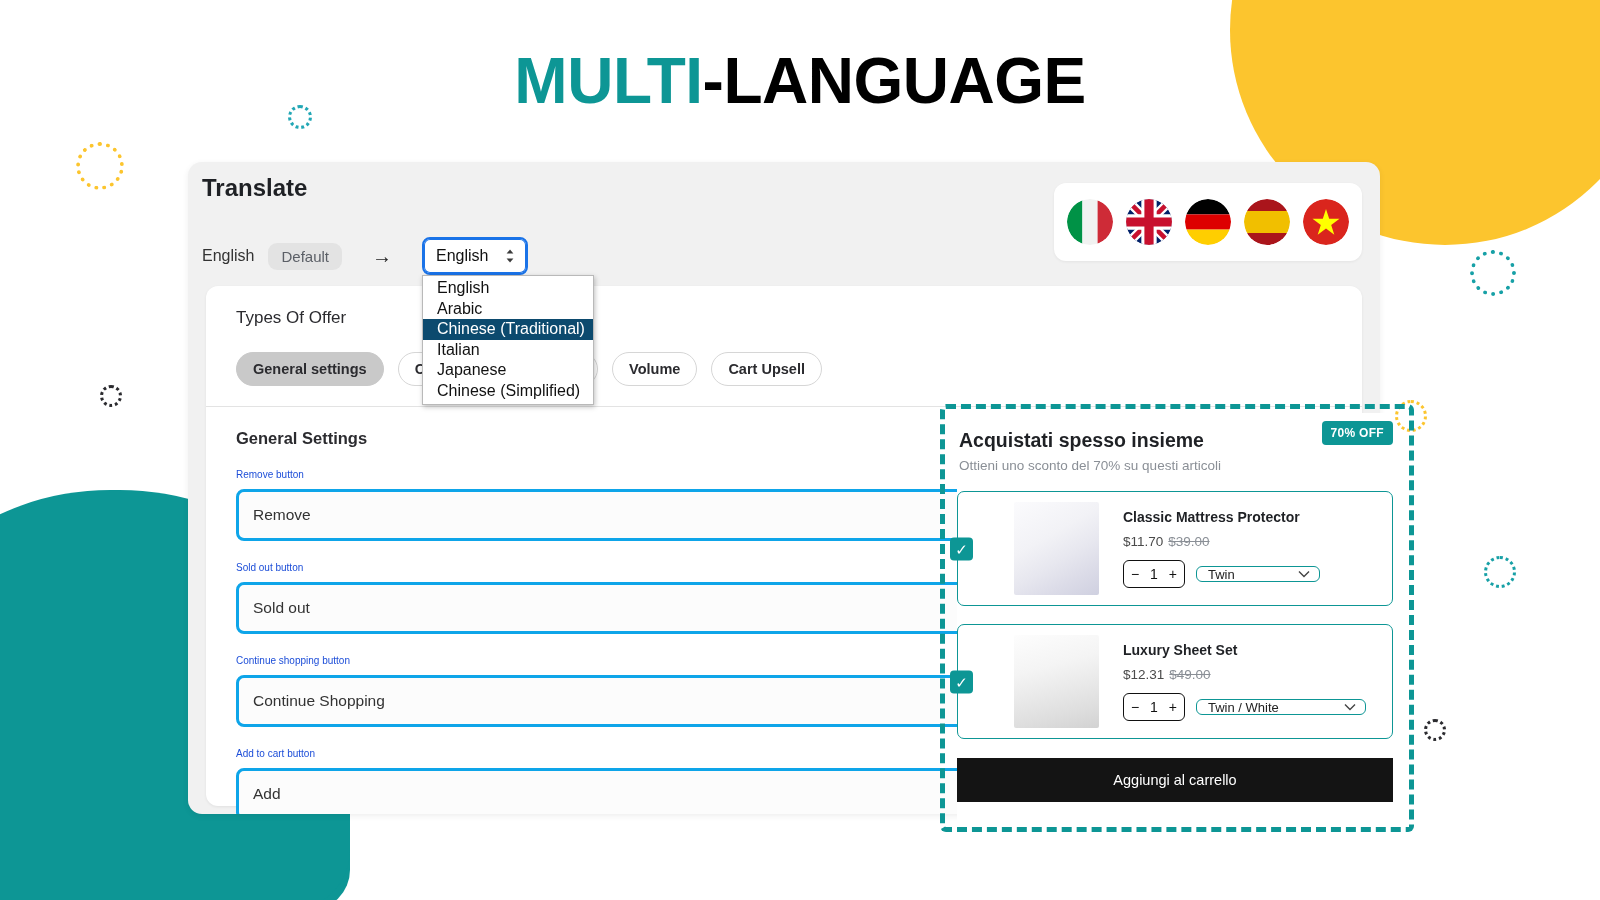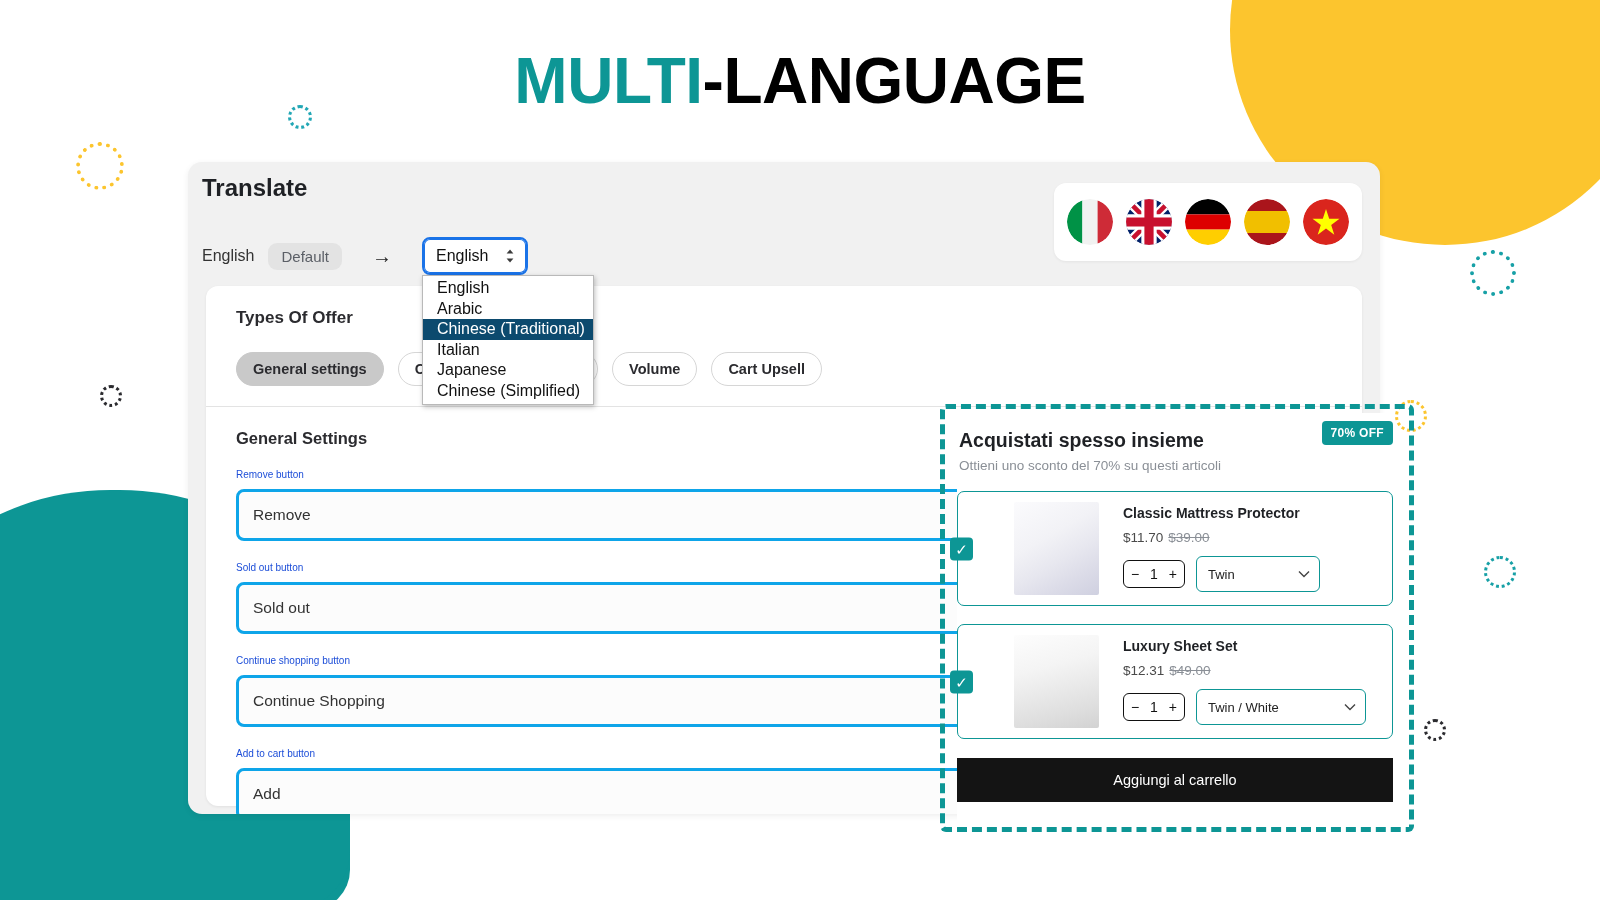--- a/index.html
+++ b/index.html
@@ -112,21 +112,21 @@
 
   
   .inner-card {
     position: absolute; left: 18px; top: 124px;
     width: 1156px; height: 520px;
     background: #fff;
     border-radius: 12px;
     box-shadow: 0 1px 3px rgba(0,0,0,0.07);
     padding: 22px 30px 0 30px;
   }
-  .section-head { font-size: 17px; font-weight: 700; color: #2b2b2f; margin-bottom: 24px; }
+  .section-head { font-size: 17px; font-weight: 400; color: #2b2b2f; margin-bottom: 24px; }
   .tabs { display: flex; gap: 14px; }
   .tab {
     height: 34px; padding: 0 16px; border-radius: 17px;
     border: 1px solid #d6d6d6; background: #fff;
     font-size: 14.5px; font-weight: 600; color: #2b2b2f;
     display: flex; align-items: center; white-space: nowrap;
   }
   .tab.active { background: #C9C9C9; border-color: #C9C9C9; }
   .divider { height: 1px; background: #E3E3E3; margin: 20px -30px 0 -30px; }
   .gs-title { font-size: 16.5px; font-weight: 600; color: #2b2b2f; margin: 22px 0 0 0; }
@@ -186,21 +186,21 @@
   .pprice .old { color: #8a8f96; text-decoration: line-through; margin-left: 5px; }
   .prow { display: flex; align-items: center; gap: 11px; margin-top: 11px; }
   .stepper {
     border: 1.2px solid #111; border-radius: 6px;
     height: 28px; width: 62px;
     display: flex; align-items: center; justify-content: space-between;
     padding: 0 7px; font-size: 14px; color: #111;
   }
   .variant {
     border: 1.2px solid #0D9695; border-radius: 6px;
-    height: 36px;
+    height: 16px;
     display: flex; align-items: center; justify-content: space-between;
     padding: 0 9px 0 11px; font-size: 13px; color: #222;
   }
   .variant.v1 { width: 124px; }
   .variant.v2 { width: 170px; }
   .cart-btn {
     margin-top: 19px; height: 44px;
     background: #141414; color: #fff;
     display: flex; align-items: center; justify-content: center;
     font-size: 14.5px;

